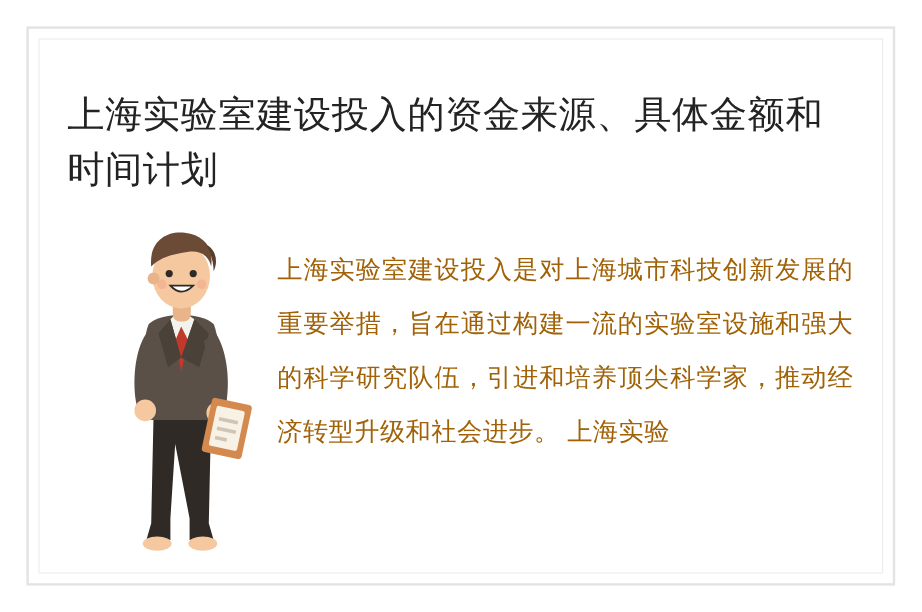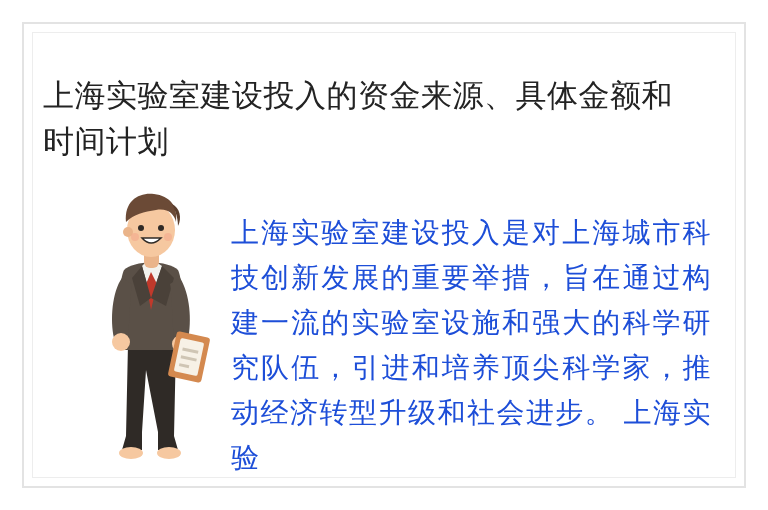--- a/index.html
+++ b/index.html
@@ -27,21 +27,21 @@
     position: absolute;
     left: 8px;
     top: 8px;
     right: 8px;
     bottom: 8px;
     border: 1px solid #ededed;
     box-sizing: border-box;
   }
   .title {
     position: absolute;
-    left: 19px;
+    left: 32px;
     top: 28px;
     width: 660px;
     font-size: 31px;
     line-height: 46px;
     color: #232323;
     font-weight: normal;
     letter-spacing: 0.5px;
   }
   .body-wrap {
     position: absolute;
@@ -55,23 +55,23 @@
     left: 28px;
     top: 10px;
     width: 140px;
     height: 290px;
   }
   .paragraph {
     position: absolute;
     left: 175px;
     top: 18px;
     width: 480px;
-    font-size: 28px;
+    font-size: 21px;
     line-height: 45px;
-    color: #1d4ed8;
+    color: #a16207;
     text-align: justify;
     letter-spacing: 0.4px;
   }
 </style>
 </head>
 <body>
 
 <div class="card">
   <div class="inner-frame"></div>
 

